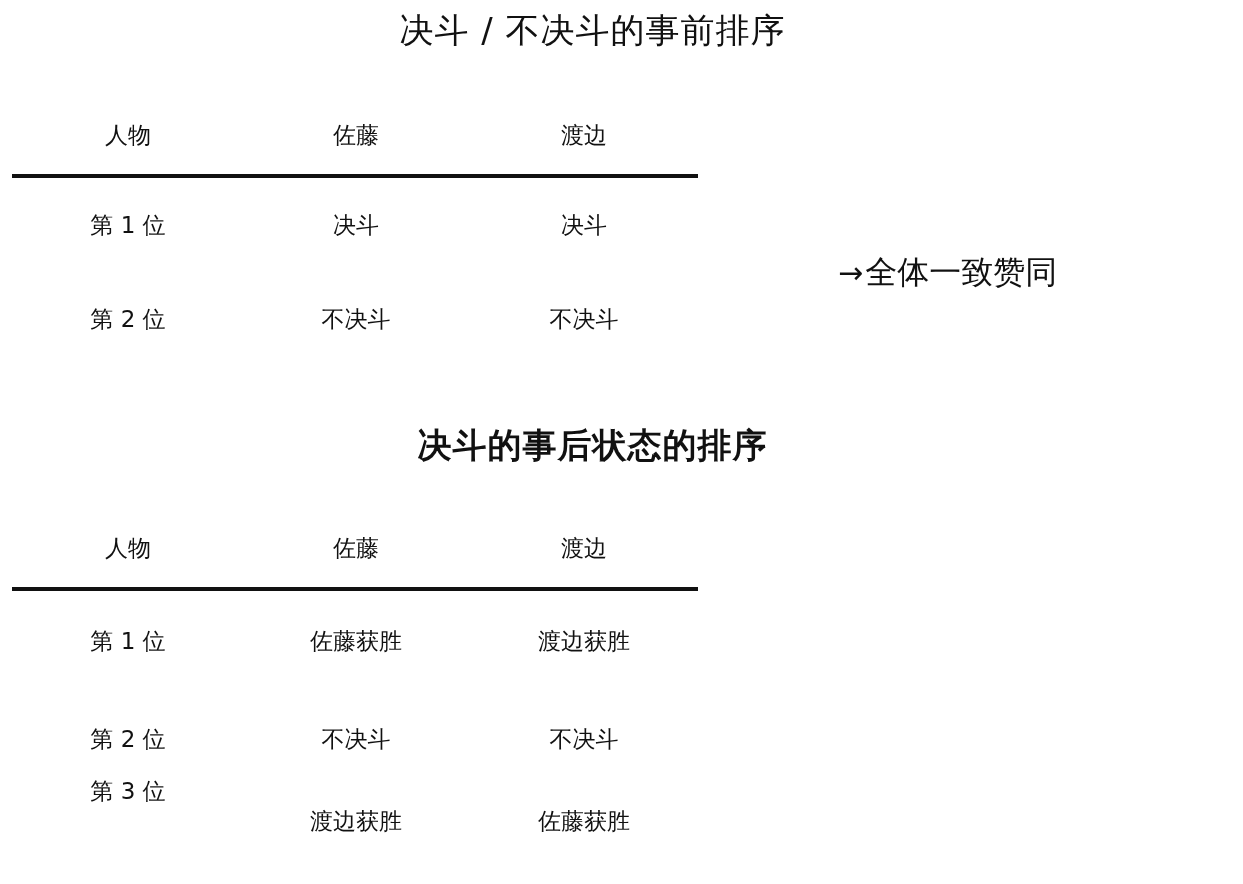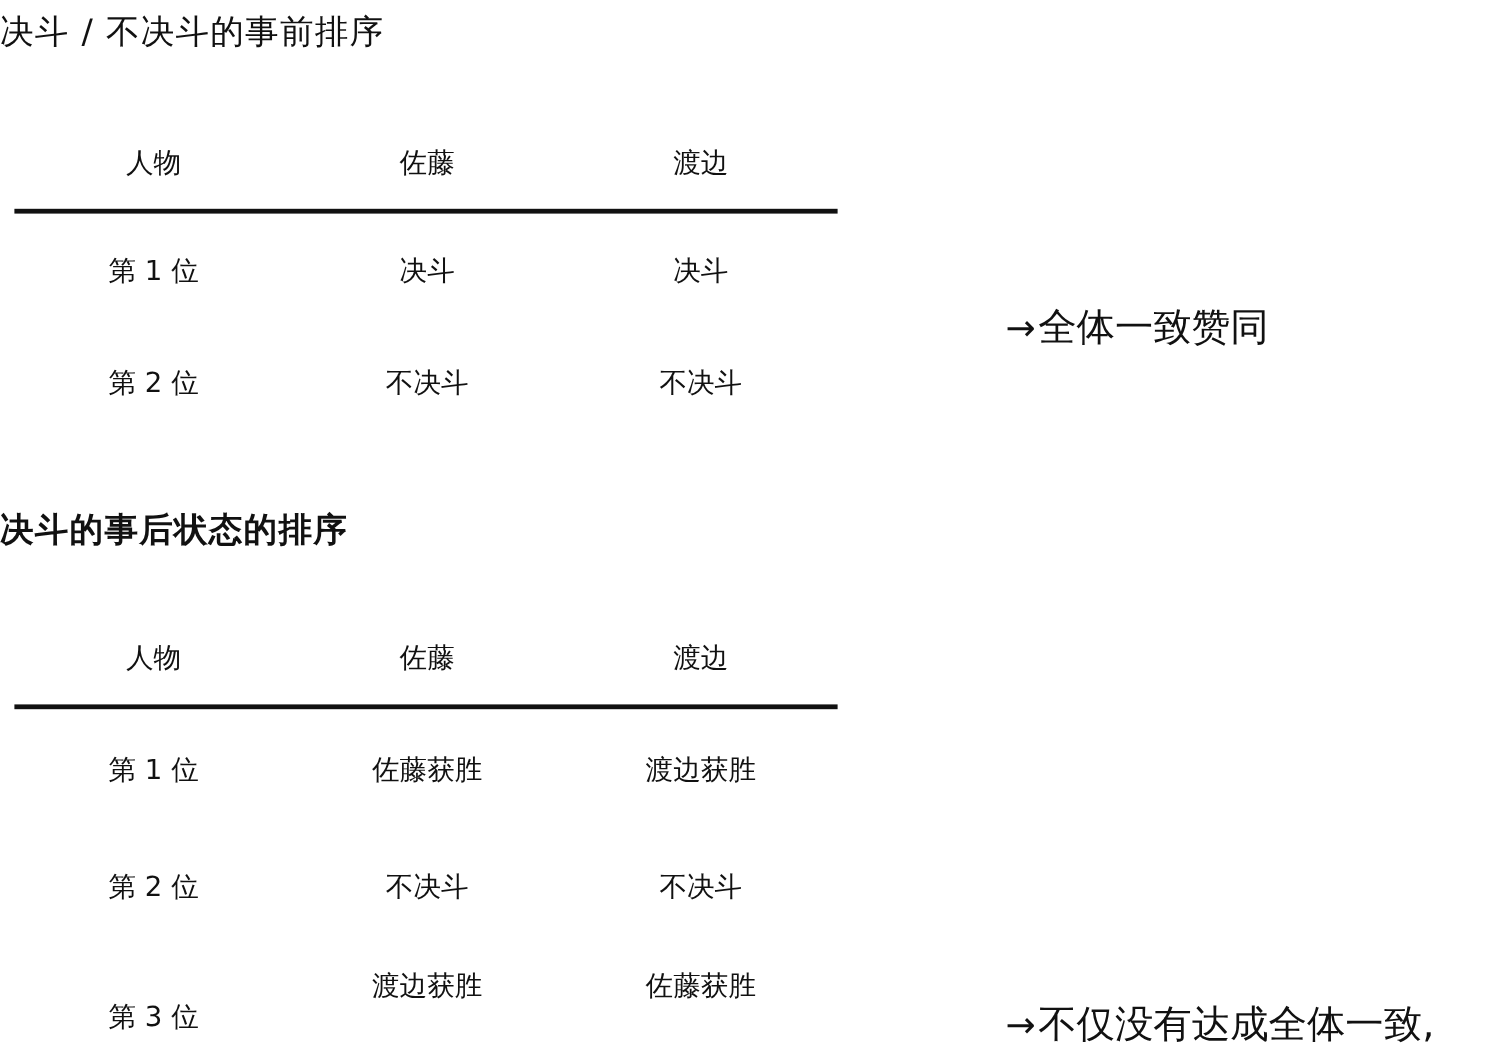--- a/index.html
+++ b/index.html
@@ -12,21 +12,22 @@
       height: 884px;
       position: relative;
       overflow: hidden;
       font-family: "DejaVu Sans", "Liberation Sans", sans-serif;
       color: #111111;
     }
     .title {
       position: absolute;
       left: 0;
       width: 1185px;
-      font-size: 28px;
+      text-align: center;
+      font-size: 34px;
       font-weight: 500;
       letter-spacing: 1px;
       white-space: nowrap;
     }
     #title1 { top: 8px; }
     #title2 { top: 423px; width: 1185px; font-weight: bold; }
 
     .cell {
       position: absolute;
       font-size: 23px;
@@ -95,23 +96,20 @@
     <div class="cell" style="left:128px; top:626px;">第 1 位</div>
     <div class="cell" style="left:356px; top:626px;">佐藤获胜</div>
     <div class="cell" style="left:584px; top:626px;">渡边获胜</div>
   </div>
   <div>
     <div class="cell" style="left:128px; top:724px;">第 2 位</div>
     <div class="cell" style="left:356px; top:724px;">不决斗</div>
     <div class="cell" style="left:584px; top:724px;">不决斗</div>
   </div>
   <div>
-    <div class="cell" style="left:128px; top:832px;">第 3 位</div>
+    <div class="cell" style="left:128px; top:776px;">第 3 位</div>
     <div class="cell" style="left:356px; top:806px;">渡边获胜</div>
     <div class="cell" style="left:584px; top:806px;">佐藤获胜</div>
   </div>
 </div>
 
 <div class="note" style="left:838px; top:789px;">
-  <div>
-    <span class="arrow">→</span><span>不仅没有达成全体一致,</span>
-  </div>
 </div>
 
 </body></html>

